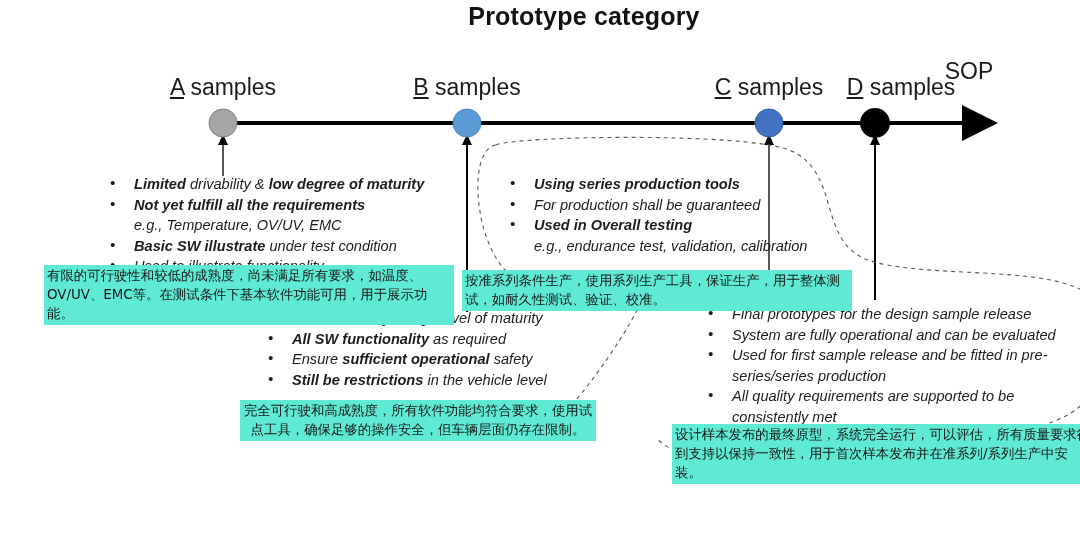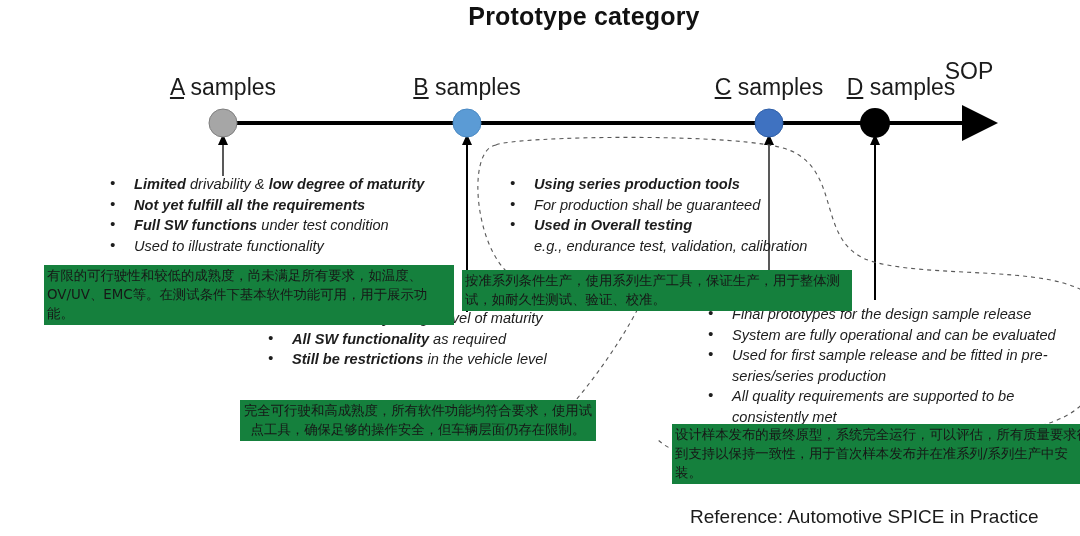--- a/index.html
+++ b/index.html
@@ -48,21 +48,21 @@
     content:"\2022";
     position:absolute;left:4px;top:-1px;
     font-size:15px;color:#1d1d1d;
   }
   .block li.wrap{white-space:normal;}
   .b{font-weight:bold;}
 
   
   .cn{
     position:absolute;
-    background:#15803d;
+    background:#5eead4;
     color:#171717;
     font-size:13.4px;
     line-height:19px;
     padding:1px 3px 2px 3px;
     font-family:"DejaVu Sans","Liberation Sans",sans-serif;
   }
 
   
   .reference{
     position:absolute;
@@ -130,29 +130,31 @@
   </div>
   <div class="ms-label" style="left:857px;top:74px;">
     <span class="key">D</span><span> samples</span>
   </div>
   <div class="ms-label" style="left:925px;top:58px;">SOP</div>
 
   <div class="block" style="left:62px;top:174px;width:370px;">
     <ul>
         <li class="bul"><span class="b">Limited</span><span> drivability &amp; </span><span class="b">low degree of maturity</span></li>
         <li class="bul"><span class="b">Not yet fulfill all the requirements</span></li>
-        <li class="bul"><span class="b">Full SW functions</span><span> under test condition</span></li>
+        <li class="nb"><span>e.g., Temperature, OV/UV, EMC</span></li>
+        <li class="bul"><span class="b">Basic SW illustrate</span><span> under test condition</span></li>
         <li class="bul"><span>Used to illustrate functionality</span></li>
       </ul>
   </div>
 
   <div class="block" style="left:220px;top:308px;width:330px;">
     <ul>
         <li class="bul"><span class="b">Full drivability</span><span> &amp; high level of maturity</span></li>
         <li class="bul"><span class="b">All SW functionality</span><span> as required</span></li>
+        <li class="bul"><span>Ensure </span><span class="b">sufficient operational</span><span> safety</span></li>
         <li class="bul"><span class="b">Still be restrictions</span><span> in the vehicle level</span></li>
       </ul>
   </div>
 
   <div class="block" style="left:462px;top:174px;width:320px;">
     <ul>
         <li class="bul"><span class="b">Using series production tools</span></li>
         <li class="bul"><span>For production shall be guaranteed</span></li>
         <li class="bul"><span class="b">Used in Overall testing</span></li>
         <li class="nb"><span>e.g., endurance test, validation, calibration</span></li>
@@ -169,15 +171,14 @@
   </div>
 
   <div class="cn" style="left:0px;top:265px;width:404px;">有限的可行驶性和较低的成熟度，尚未满足所有要求，如温度、OV/UV、EMC等。在测试条件下基本软件功能可用，用于展示功能。</div>
 
   <div class="cn" style="left:196px;top:400px;width:350px;text-align:center;">完全可行驶和高成熟度，所有软件功能均符合要求，使用试点工具，确保足够的操作安全，但车辆层面仍存在限制。</div>
 
   <div class="cn" style="left:418px;top:270px;width:384px;">按准系列条件生产，使用系列生产工具，保证生产，用于整体测试，如耐久性测试、验证、校准。</div>
 
   <div class="cn" style="left:628px;top:424px;width:418px;">设计样本发布的最终原型，系统完全运行，可以评估，所有质量要求得到支持以保持一致性，用于首次样本发布并在准系列/系列生产中安装。</div>
 
-  <div class="reference" style="left:646px;top:506px;">Reference: Automotive SPICE in Practice</div>
 
 </div>
 
 </body></html>

